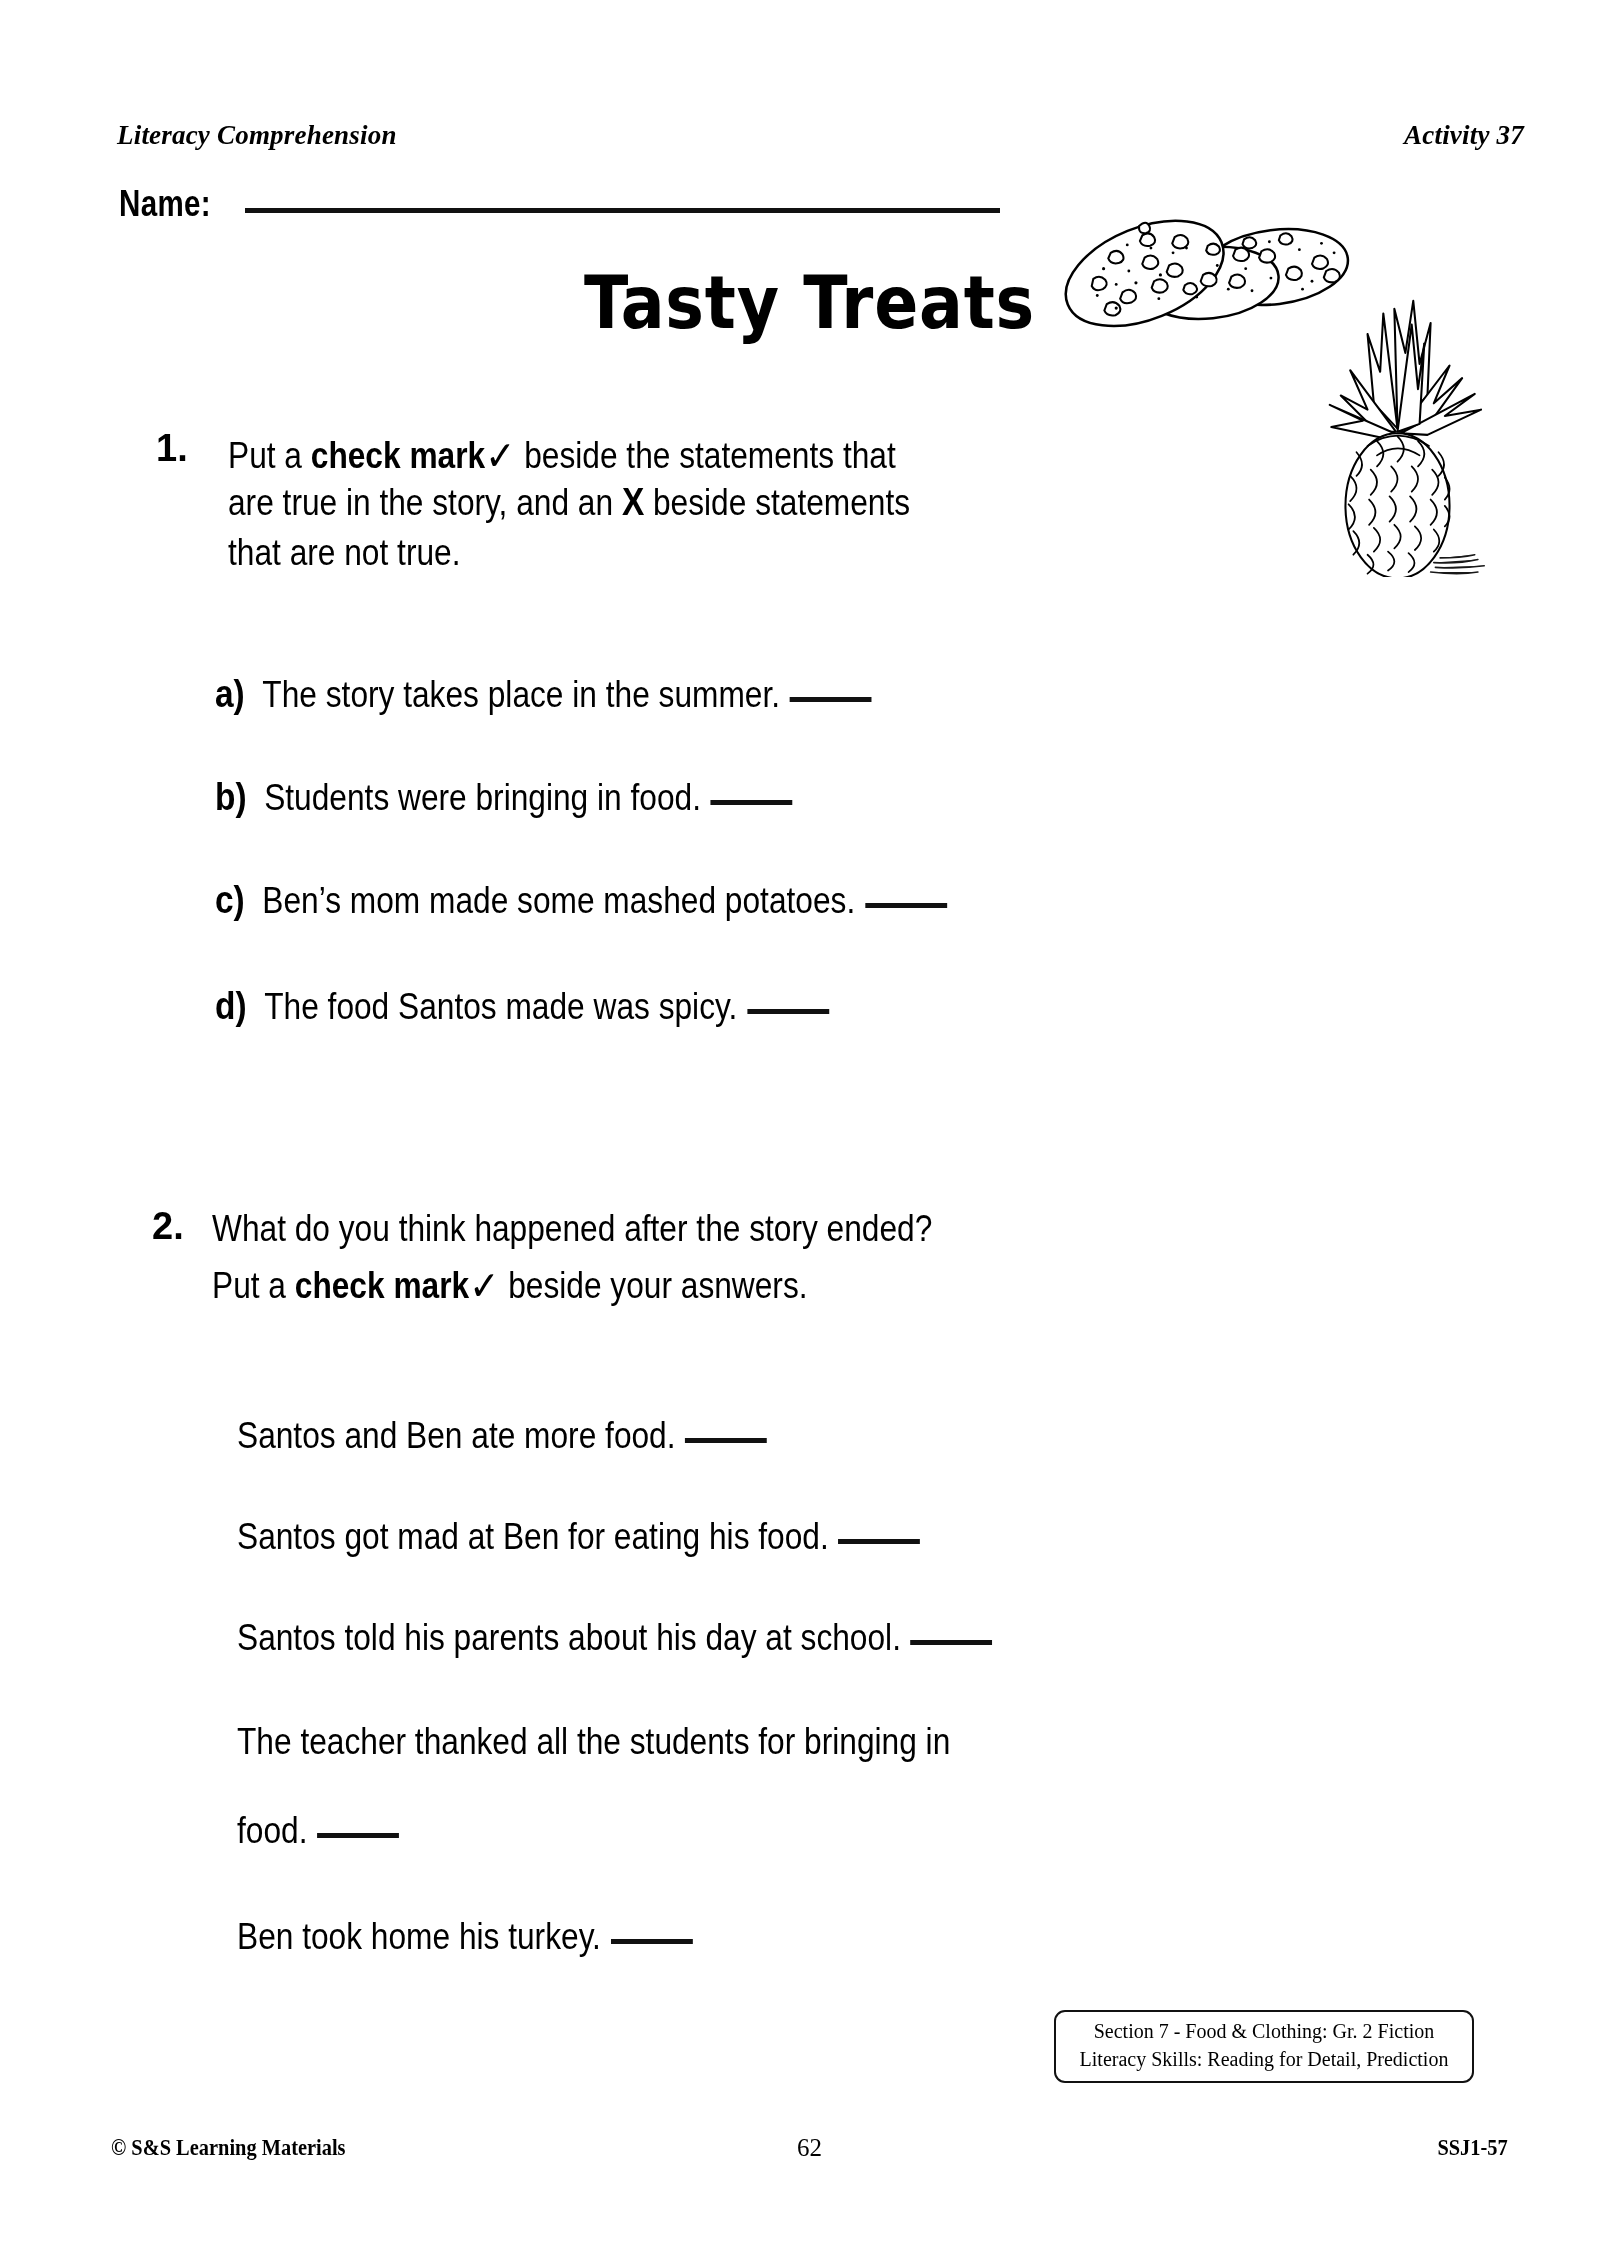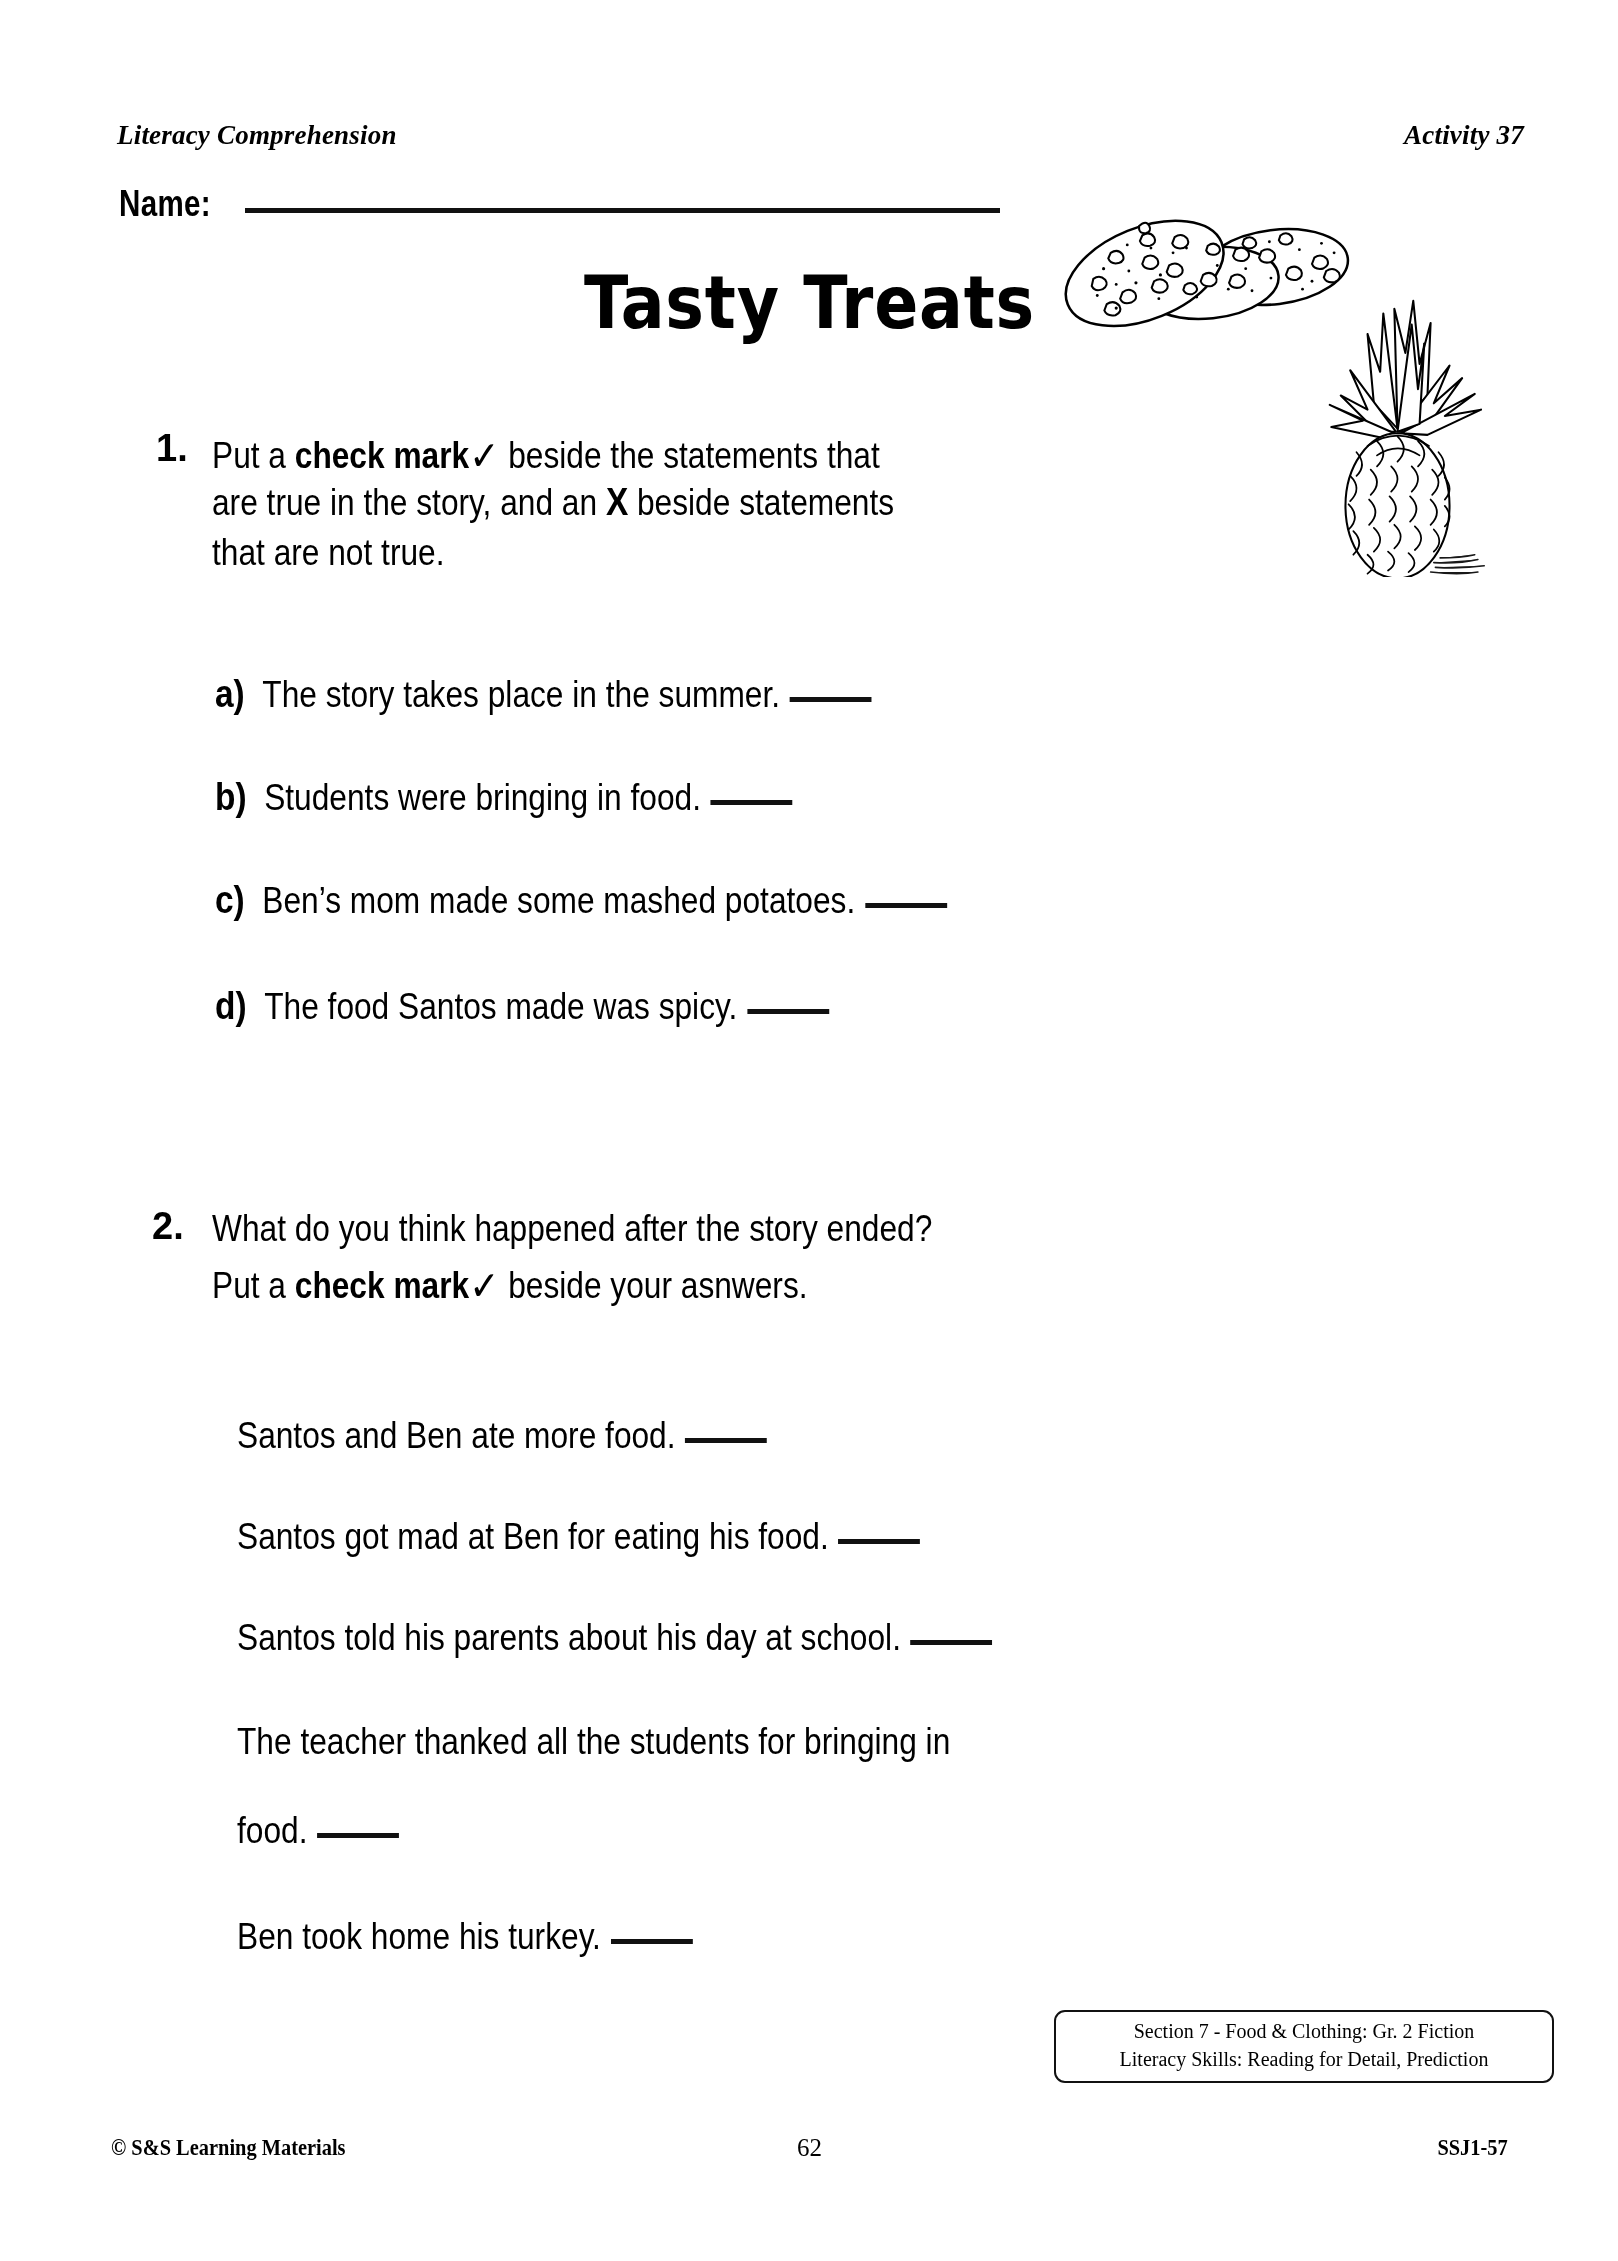--- a/index.html
+++ b/index.html
@@ -149,21 +149,21 @@
   .item-letter {
     font-weight: 700;
     font-size: 38px;
   }
 
   
   .sect-box {
     position: absolute;
     left: 1054px;
     top: 2010px;
-    width: 500px;
+    width: 420px;
     padding: 6.3px 8px 8px 8px;
     border: 2.4px solid #111111;
     border-radius: 11px;
     font-family: "Liberation Serif", serif;
     font-size: 20px;
     line-height: 1.38;
     text-align: center;
     box-sizing: border-box;
   }
 
@@ -316,21 +316,21 @@
         <path d="M176 362 q30 2 56 -4"></path>
         <path d="M178 368 q34 2 62 -2"></path>
         <path d="M172 374 q36 4 60 0"></path>
         <path d="M184 356 q26 0 44 -4"></path>
       </g>
     </svg>
   </div>
 
   <div class="qnum" style="left:156px; top:427px;">1.</div>
 
-  <div class="qblock" style="left:212px; top:425px; width:1122px;">
+  <div class="qblock" style="left:228px; top:425px; width:1122px;">
     <div style="height:51px;">
       <span class="cond"><span>Put a </span><b class="strong">check mark</b><span class="check">✓</span><span> beside the statements that</span></span>
     </div>
     <div style="height:51px;">
       <span class="cond"><span>are true in the story, and an </span><b class="exmark">X</b><span> beside statements</span></span>
     </div>
     <div style="height:51px;">
       <span class="cond">that are not true.</span>
     </div>
   </div>

